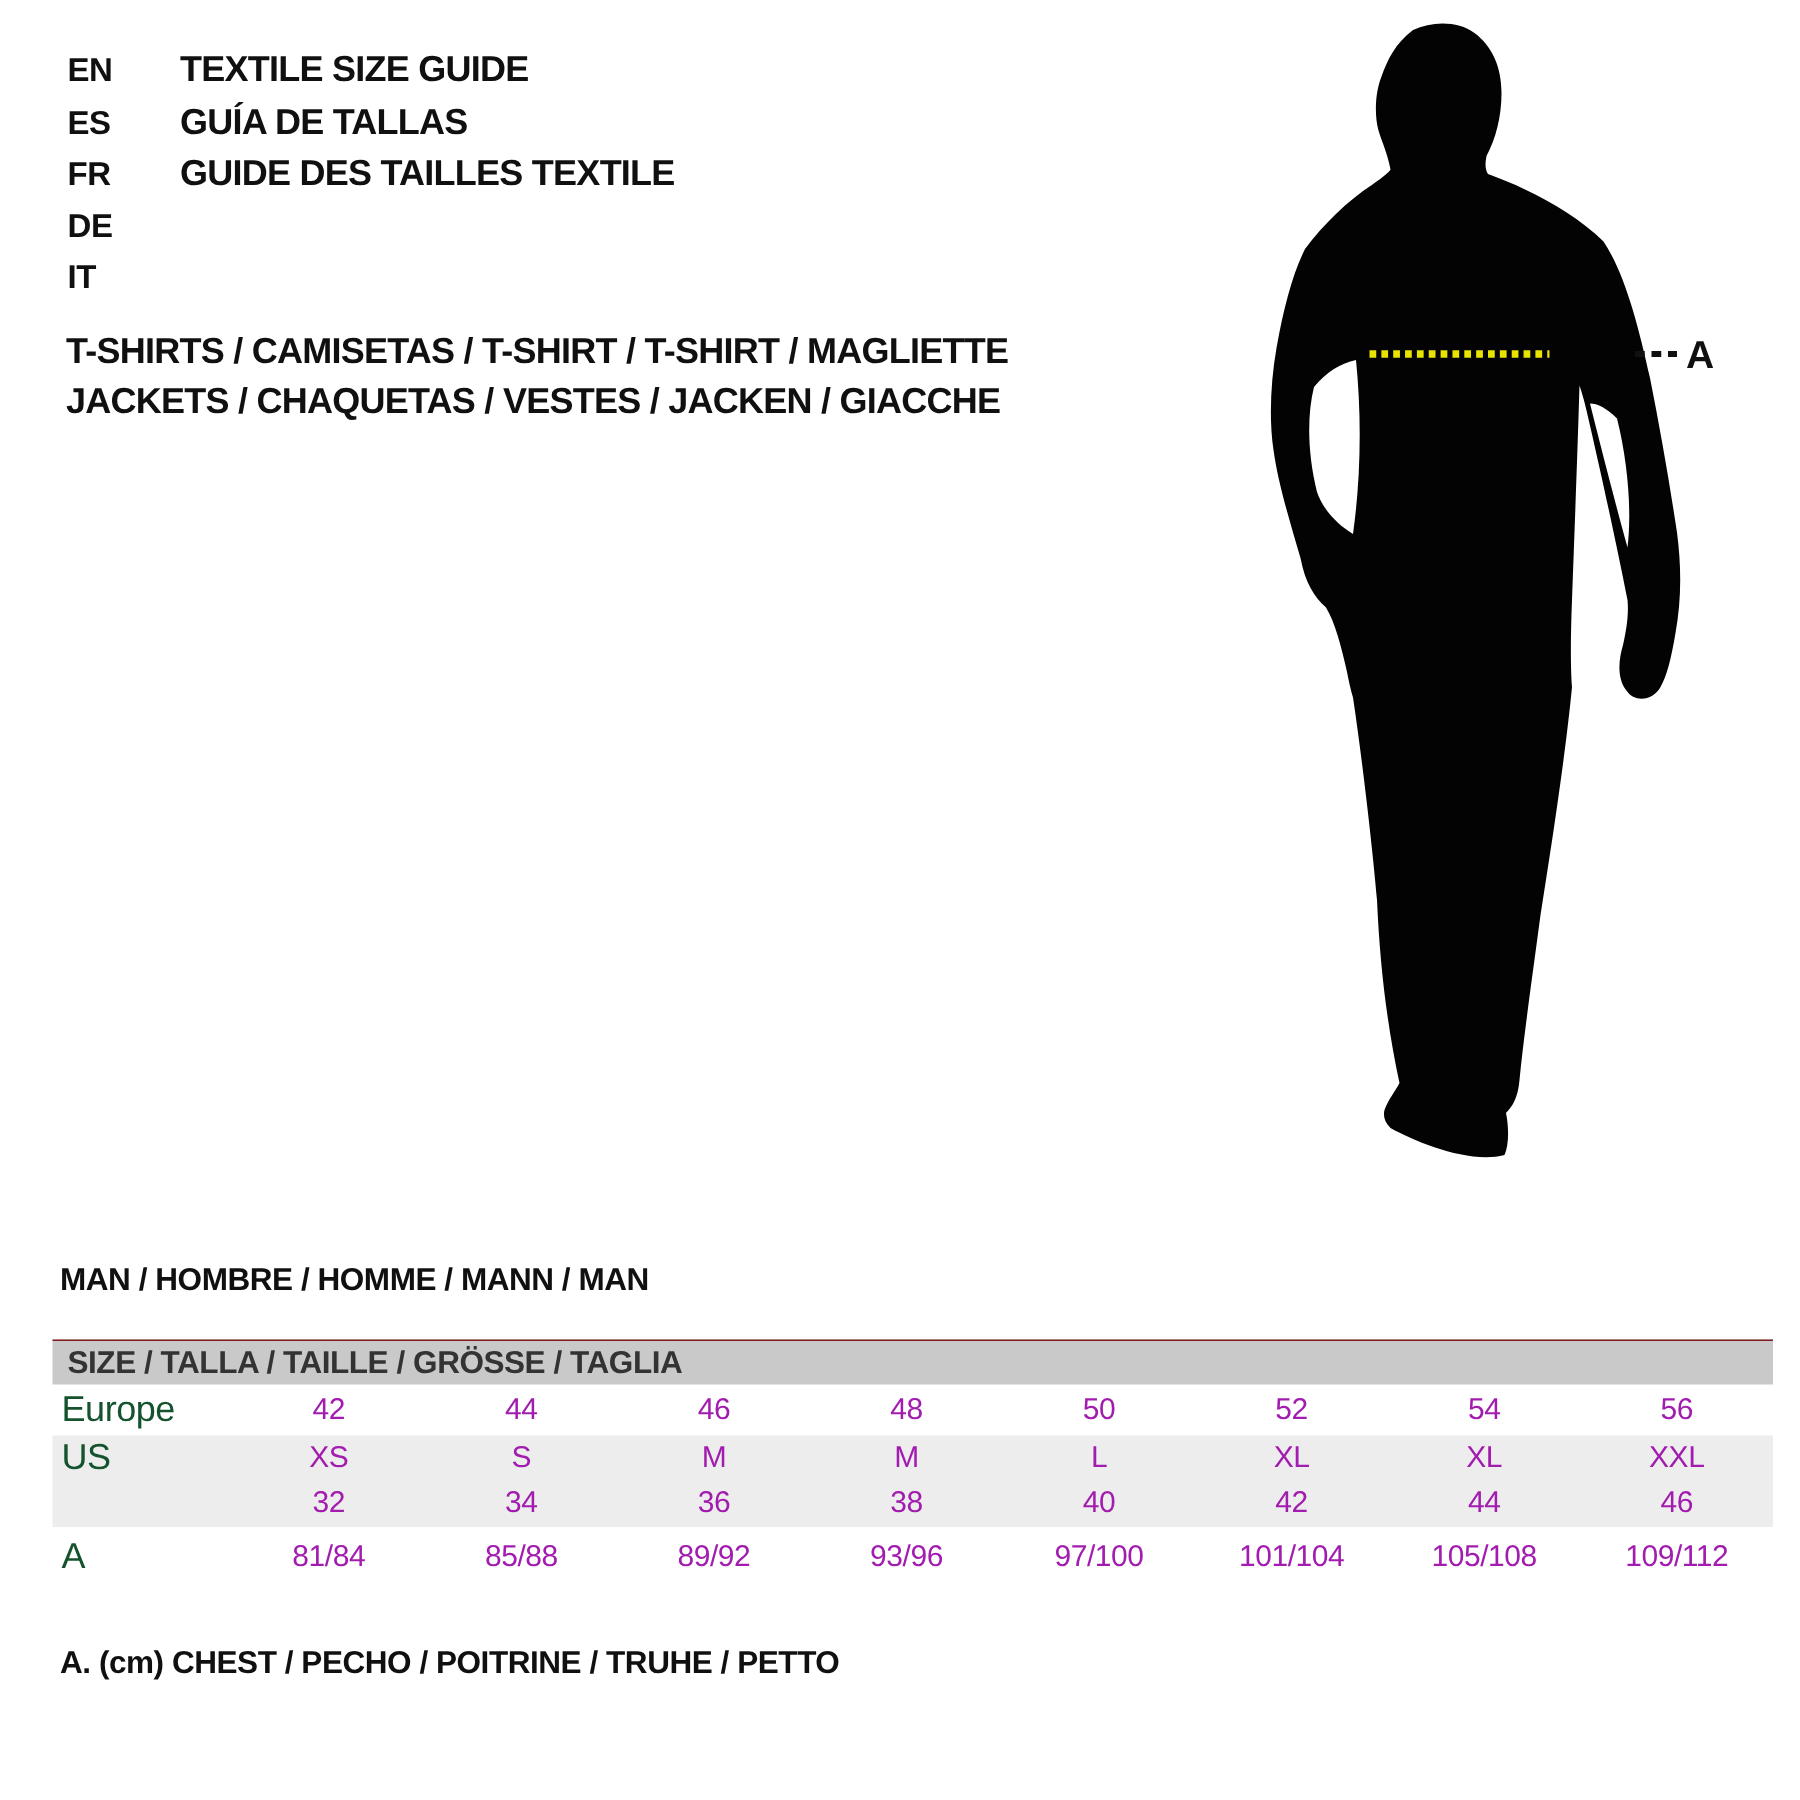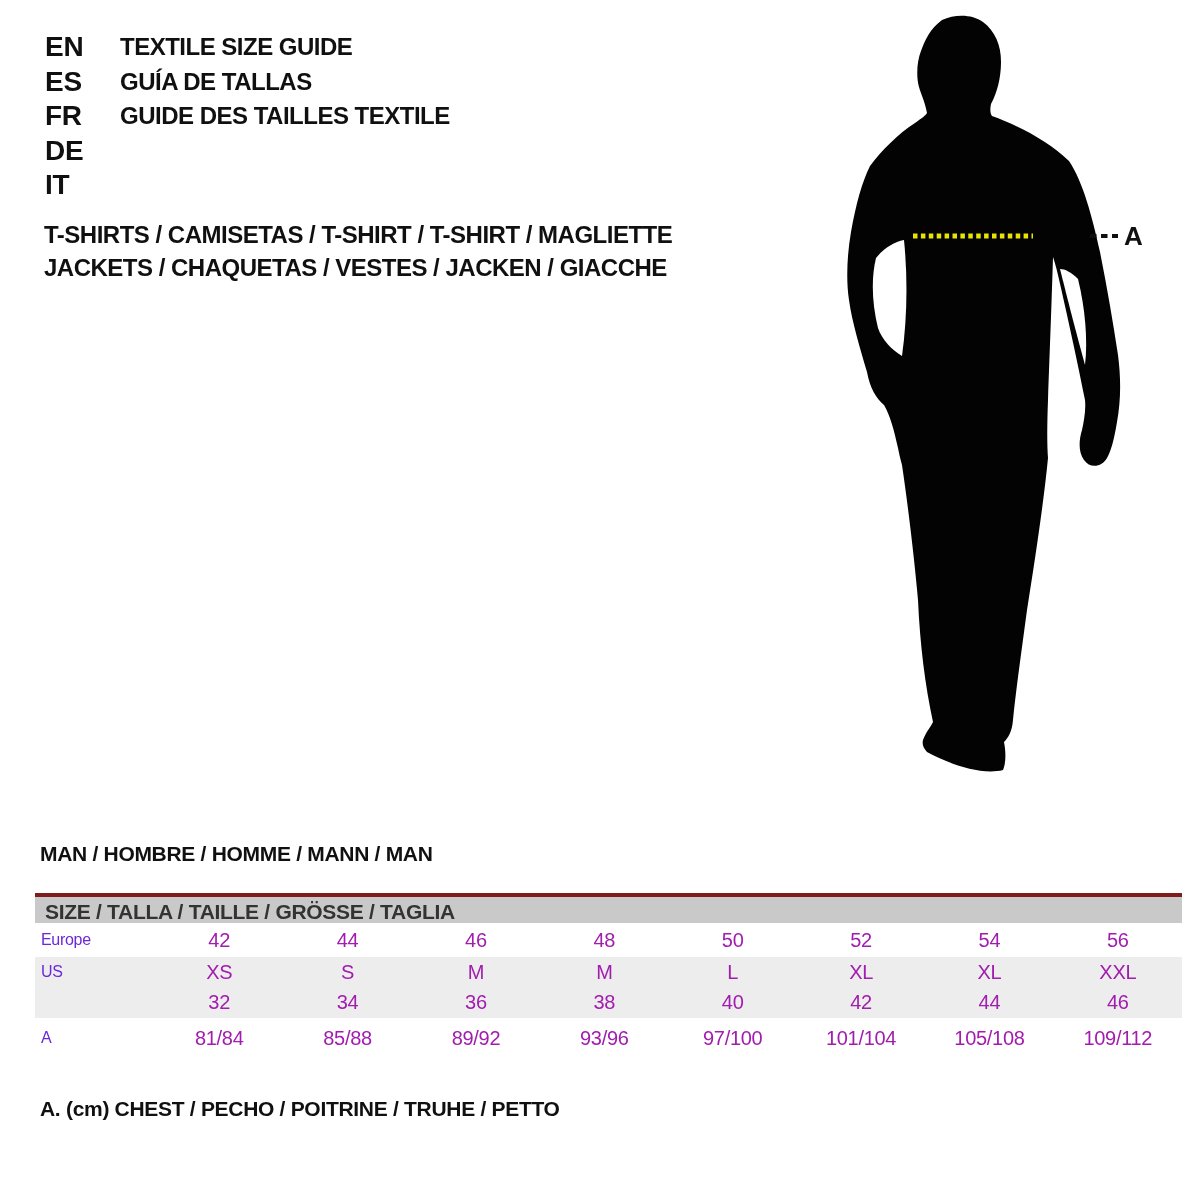--- a/index.html
+++ b/index.html
@@ -7,46 +7,46 @@
     width:1200px;height:1200px;background:#ffffff;position:relative;
     font-family:"Liberation Sans","DejaVu Sans",sans-serif;
     color:#101010;overflow:hidden;
     -webkit-font-smoothing:antialiased;
   }
   .abs{position:absolute;}
 
   
   .lang-block{left:45px;top:30px;width:720px;}
   .lang-row{display:flex;height:34.5px;align-items:center;}
-  .lang-code{width:75px;font-size:28px;font-weight:700;letter-spacing:-0.3px;}
+  .lang-code{width:75px;font-size:22px;font-weight:700;letter-spacing:-0.3px;}
   .lang-title{font-size:24px;font-weight:700;letter-spacing:-0.5px;white-space:nowrap;}
 
   
   .categories{left:44px;top:218px;}
   .cat-line{font-size:24px;font-weight:700;letter-spacing:-0.5px;line-height:33px;white-space:nowrap;}
 
   
   .figure-svg{left:820px;top:0px;width:360px;height:800px;}
 
   
   .section-title{left:40px;top:842px;font-size:21px;font-weight:700;letter-spacing:-0.3px;}
 
   
   .size-table{left:35px;top:893px;width:1147px;}
   .thead{
-    height:30px;line-height:30px;background:#c9c9c9;border-top:4px solid #7f1d1d;
+    height:30px;line-height:30px;background:#c9c9c9;border-top:1px solid #7f1d1d;
     font-size:21px;font-weight:700;letter-spacing:-0.3px;color:#333333;
     padding-left:10px;box-sizing:border-box;
   }
   .trow{display:grid;grid-template-columns:120px repeat(8,1fr);align-items:center;}
   .row-europe{height:34px;}
   .band{background:#ededed;}
   .band .trow{height:30.5px;}
   .row-a{height:40px;}
-  .tlabel{font-size:16px;color:#6d28d9;padding-left:6px;letter-spacing:-0.3px;}
+  .tlabel{font-size:24px;color:#14532d;padding-left:6px;letter-spacing:-0.3px;}
   .tcell{font-size:20px;color:#a21caf;text-align:center;letter-spacing:-0.3px;}
 
   
   .footnote{left:40px;top:1097px;font-size:21px;font-weight:700;letter-spacing:-0.3px;white-space:nowrap;}
 </style>
 </head>
 <body>
 
 <div class="abs lang-block">
   <div class="lang-row">

